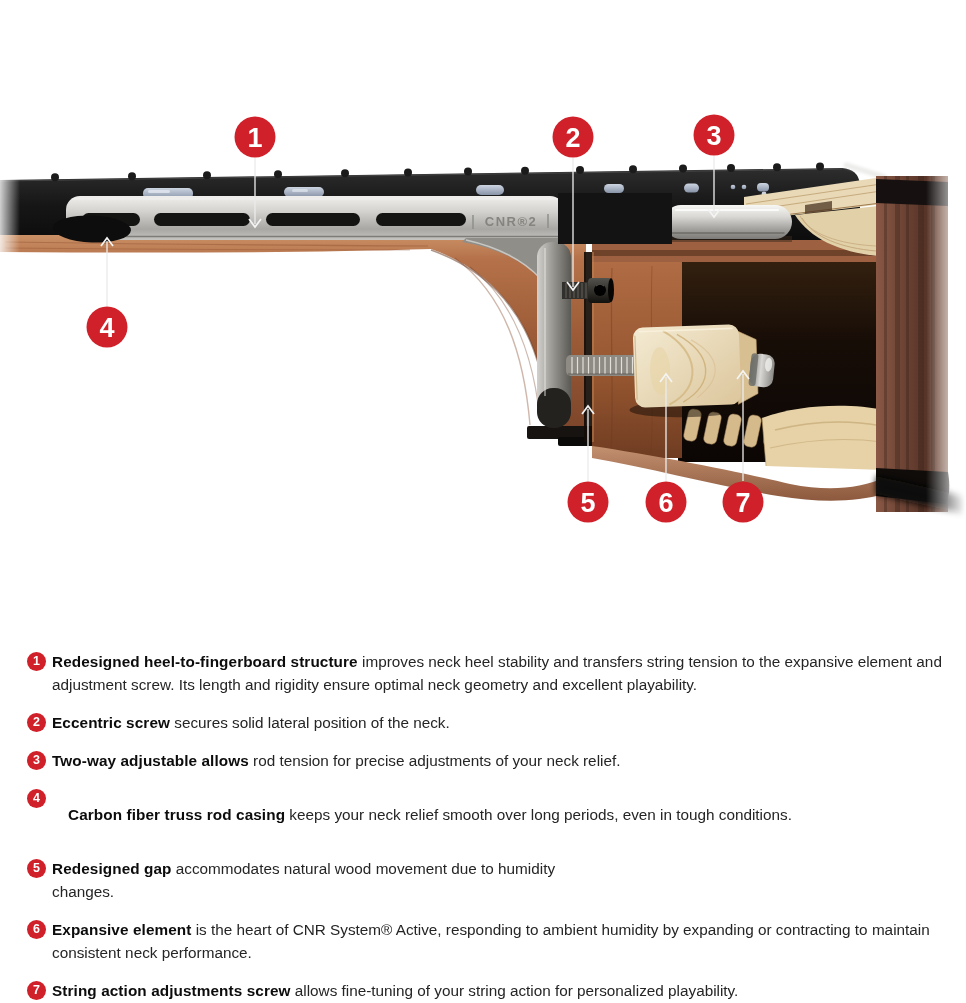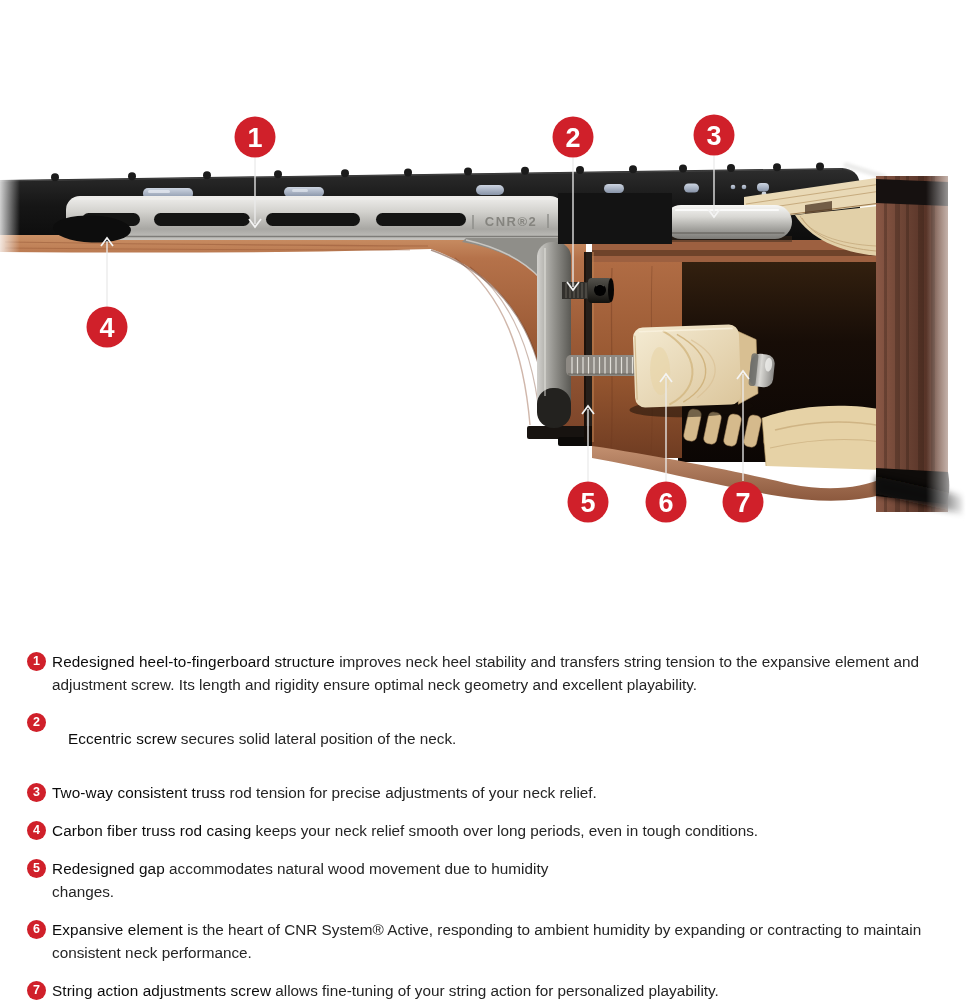--- a/index.html
+++ b/index.html
@@ -8,21 +8,21 @@
   .page{position:absolute;inset:0;background:#fff;}
   .diagram{position:absolute;top:0;left:0;}
   .legend{position:absolute;top:650px;left:27px;right:16px;}
   .item{display:flex;align-items:flex-start;margin-bottom:15px;
         font-size:15.3px;line-height:23px;color:#252525;}
   .badge{flex:0 0 19px;width:19px;height:19px;border-radius:50%;
          background:#d0202a;color:#fff;font-size:12.5px;font-weight:700;
          display:flex;align-items:center;justify-content:center;
          margin-right:6px;margin-top:2px;}
   .txt{flex:1;white-space:pre-wrap;}
-  .txt b{font-weight:400;color:#0c0c0c;letter-spacing:.1px;}
+  .txt b{font-weight:700;color:#0c0c0c;letter-spacing:.1px;}
 </style>
 </head>
 <body>
 
 <div class="page">
 
 <svg class="diagram" width="966" height="620" viewBox="0 0 966 620" xmlns="http://www.w3.org/2000/svg">
   <defs>
     <linearGradient id="gFB" x1="0" y1="168" x2="0" y2="242" gradientUnits="userSpaceOnUse">
       <stop offset="0" stop-color="#2e2e2e"></stop>
@@ -348,29 +348,29 @@
   </g>
 </svg>
 
 <div class="legend">
   <div class="item">
     <span class="badge">1</span>
     <p class="txt" style="margin:0"><b>Redesigned heel-to-fingerboard structure</b><span> improves neck heel stability and transfers string tension to the expansive element and adjustment screw. Its length and rigidity ensure optimal neck geometry and excellent playability.</span></p>
   </div>
   <div class="item">
     <span class="badge">2</span>
-    <p class="txt" style="margin:16px"><b>Eccentric screw</b><span> secures solid lateral position of the neck.</span></p>
+    <p class="txt" style="margin:0"><b>Eccentric screw</b><span> secures solid lateral position of the neck.</span></p>
   </div>
   <div class="item">
     <span class="badge">3</span>
-    <p class="txt" style="margin:0"><b>Two-way consistent truss</b><span> rod tension for precise adjustments of your neck relief.</span></p>
+    <p class="txt" style="margin:0"><b>Two-way adjustable allows</b><span> rod tension for precise adjustments of your neck relief.</span></p>
   </div>
   <div class="item">
     <span class="badge">4</span>
-    <p class="txt" style="margin:0"><b>Carbon fiber truss rod casing</b><span> keeps your neck relief smooth over long periods, even in tough conditions.</span></p>
+    <p class="txt" style="margin:16px"><b>Carbon fiber truss rod casing</b><span> keeps your neck relief smooth over long periods, even in tough conditions.</span></p>
   </div>
   <div class="item">
     <span class="badge">5</span>
     <p class="txt" style="margin:0"><b>Redesigned gap</b><span> accommodates natural wood movement due to humidity
 changes.</span></p>
   </div>
   <div class="item">
     <span class="badge">6</span>
     <p class="txt" style="margin:0"><b>Expansive element</b><span> is the heart of CNR System® Active, responding to ambient humidity by expanding or contracting to maintain consistent neck performance.</span></p>
   </div>

